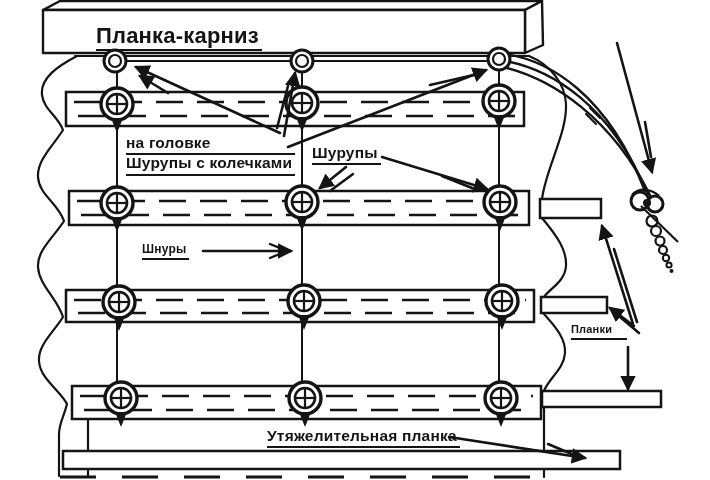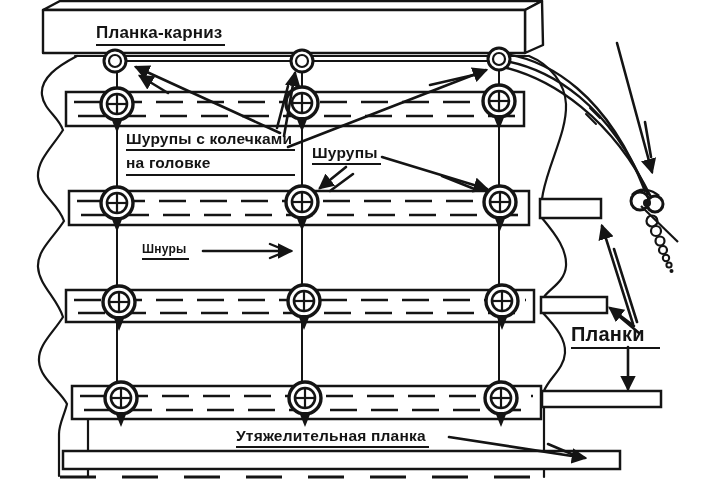--- a/index.html
+++ b/index.html
@@ -7,21 +7,21 @@
     position:relative;width:710px;height:480px;background:#ffffff;
     font-family:"Liberation Sans","DejaVu Sans",sans-serif;color:#141414;
     overflow:hidden;
   }
   .stage svg{position:absolute;left:0;top:0;}
   .lbl{
     position:absolute;font-weight:700;font-size:15.5px;line-height:1.06;
     color:#141414;white-space:nowrap;letter-spacing:.2px;
   }
   .lbl .u{display:block;border-bottom:2.2px solid #141414;padding:0 3px 2px 0;}
-  .lbl--title{font-size:17px;}
+  .lbl--title{font-size:22px;}
   .lbl--planks .u{padding-right:15px;}
   .lbl--stopknot .u{padding-right:7px;}
 </style>
 </head>
 <body>
 
 <div class="stage">
 
 <svg width="710" height="480" viewBox="0 0 710 480" fill="none">
   <defs>
@@ -165,33 +165,33 @@
     <line x1="548" y1="444" x2="574" y2="455"></line>
   </g>
 </svg>
 
 <div class="lbl lbl--title" style="left:96px;top:24px;">
   <span class="u">Планка-карниз</span>
 </div>
 
 
 <div class="lbl" style="left:126px;top:131px;">
+  <span class="u" style="margin-top:4px;">на головке</span>
   <span class="u">Шурупы с колечками</span>
-  <span class="u" style="margin-top:4px;">на головке</span>
 </div>
 
 <div class="lbl" style="left:312px;top:145px;">
   <span class="u">Шурупы</span>
 </div>
 
 <div class="lbl" style="left:142px;top:243px;font-size:12px;">
   <span class="u">Шнуры</span>
 </div>
 
-<div class="lbl lbl--planks" style="left:571px;top:324px;font-size:20px;">
+<div class="lbl lbl--planks" style="left:571px;top:324px;font-size:11px;">
   <span class="u">Планки</span>
 </div>
 
-<div class="lbl" style="left:236px;top:428px;">
+<div class="lbl" style="left:267px;top:428px;">
   <span class="u">Утяжелительная планка</span>
 </div>
 
 </div>
 
 </body></html>

